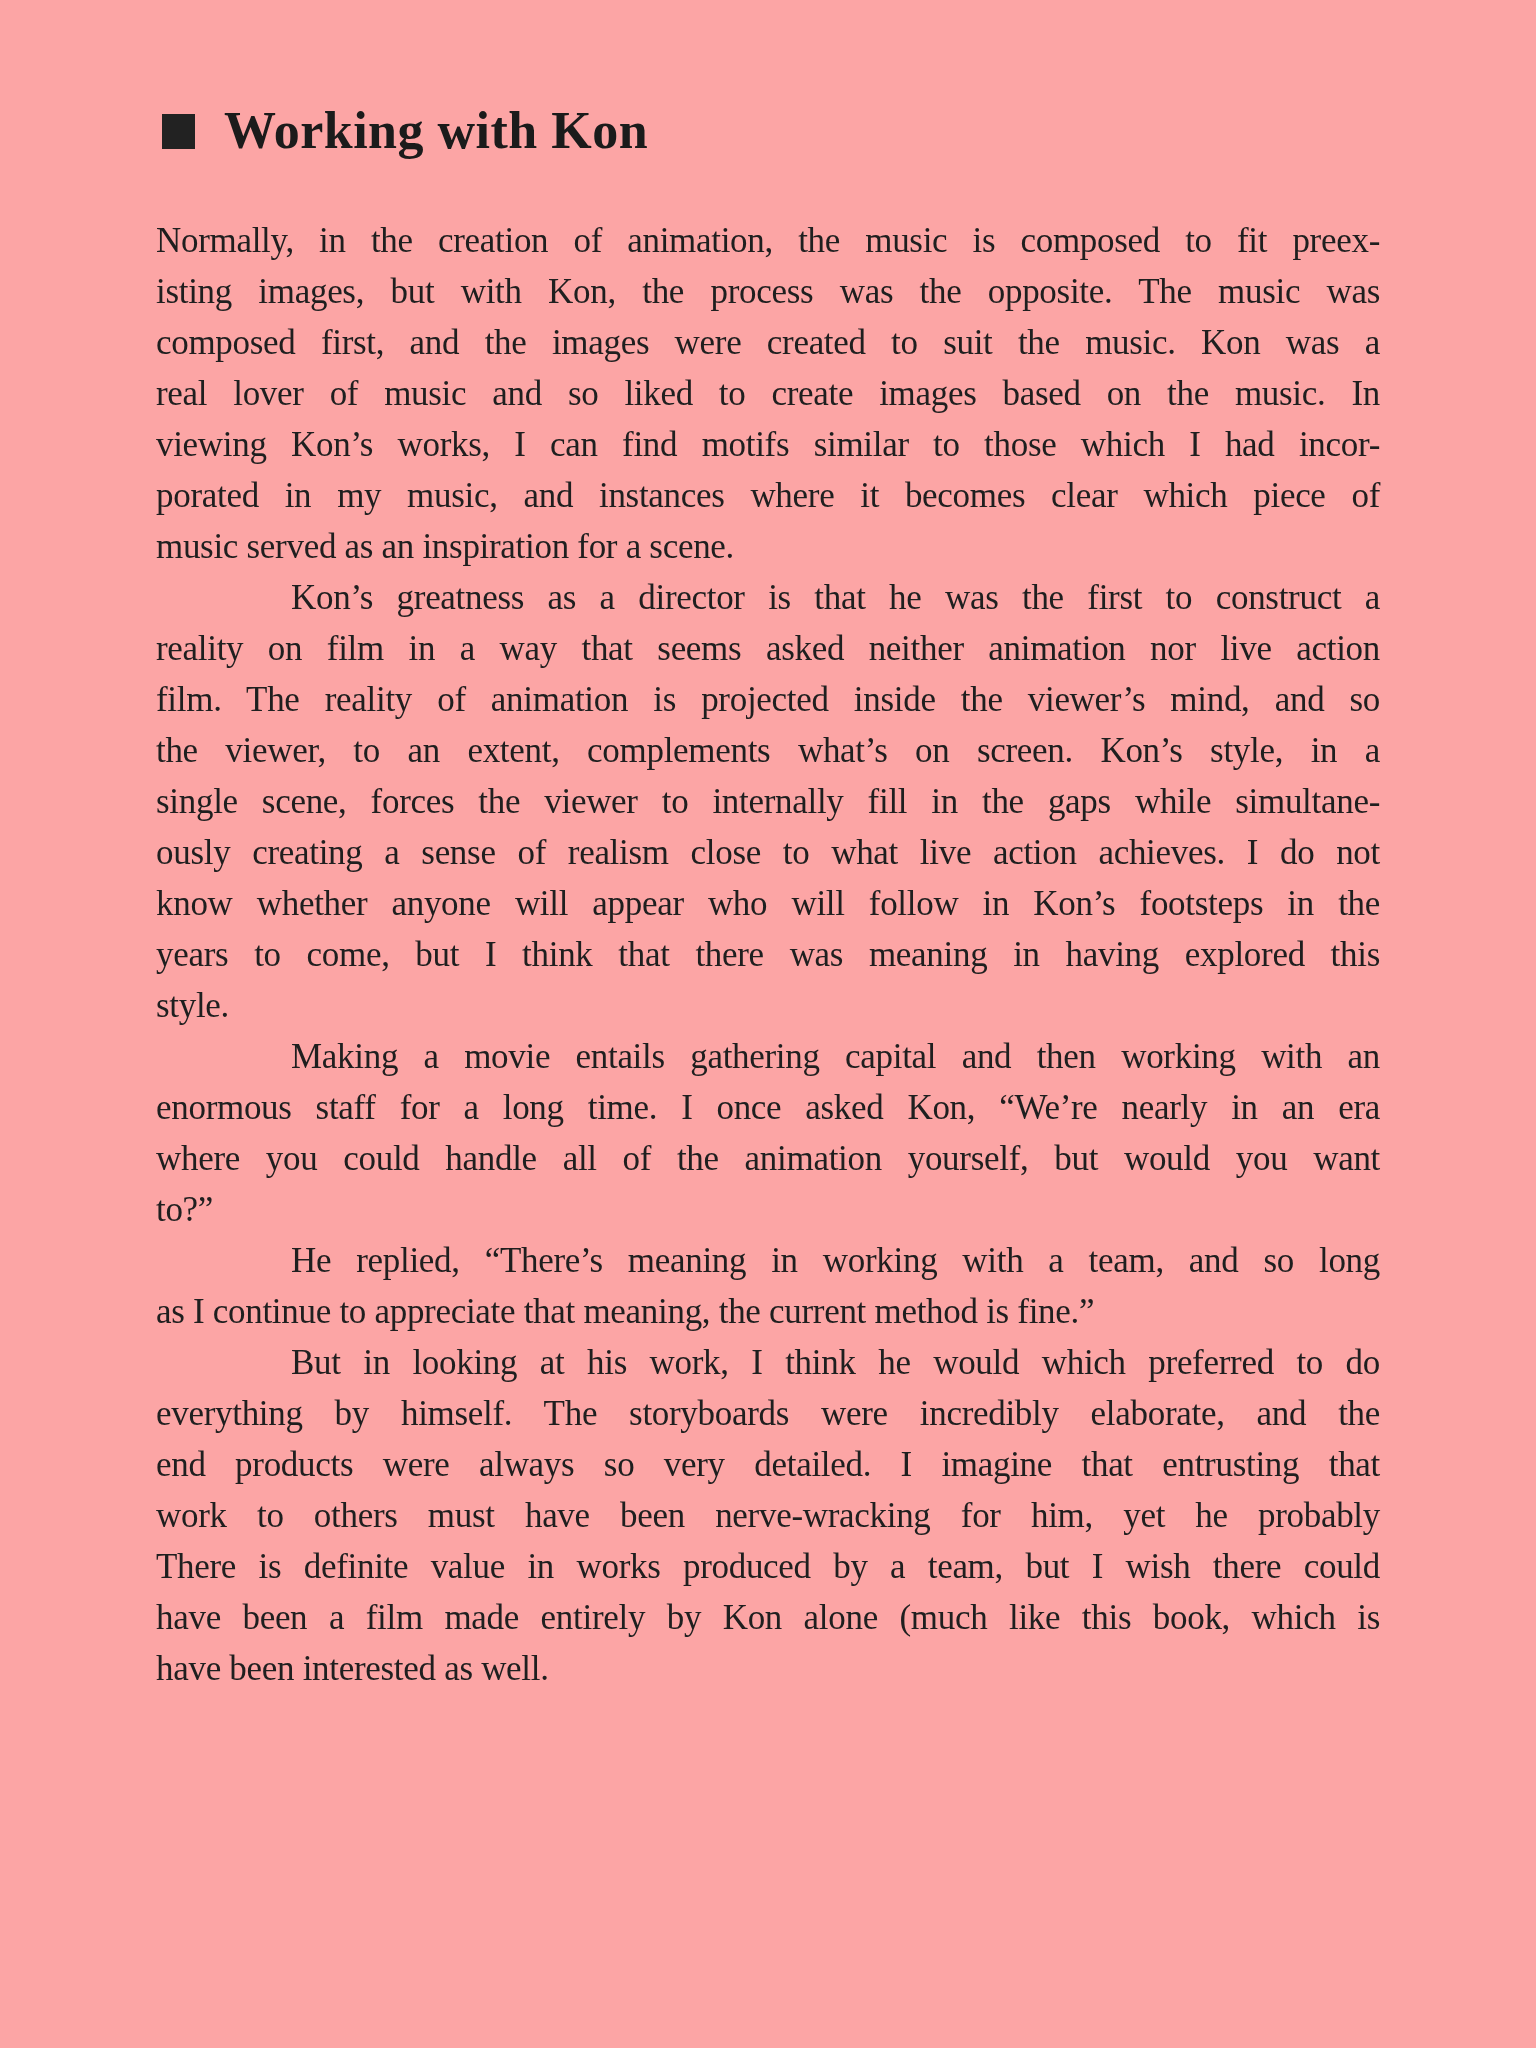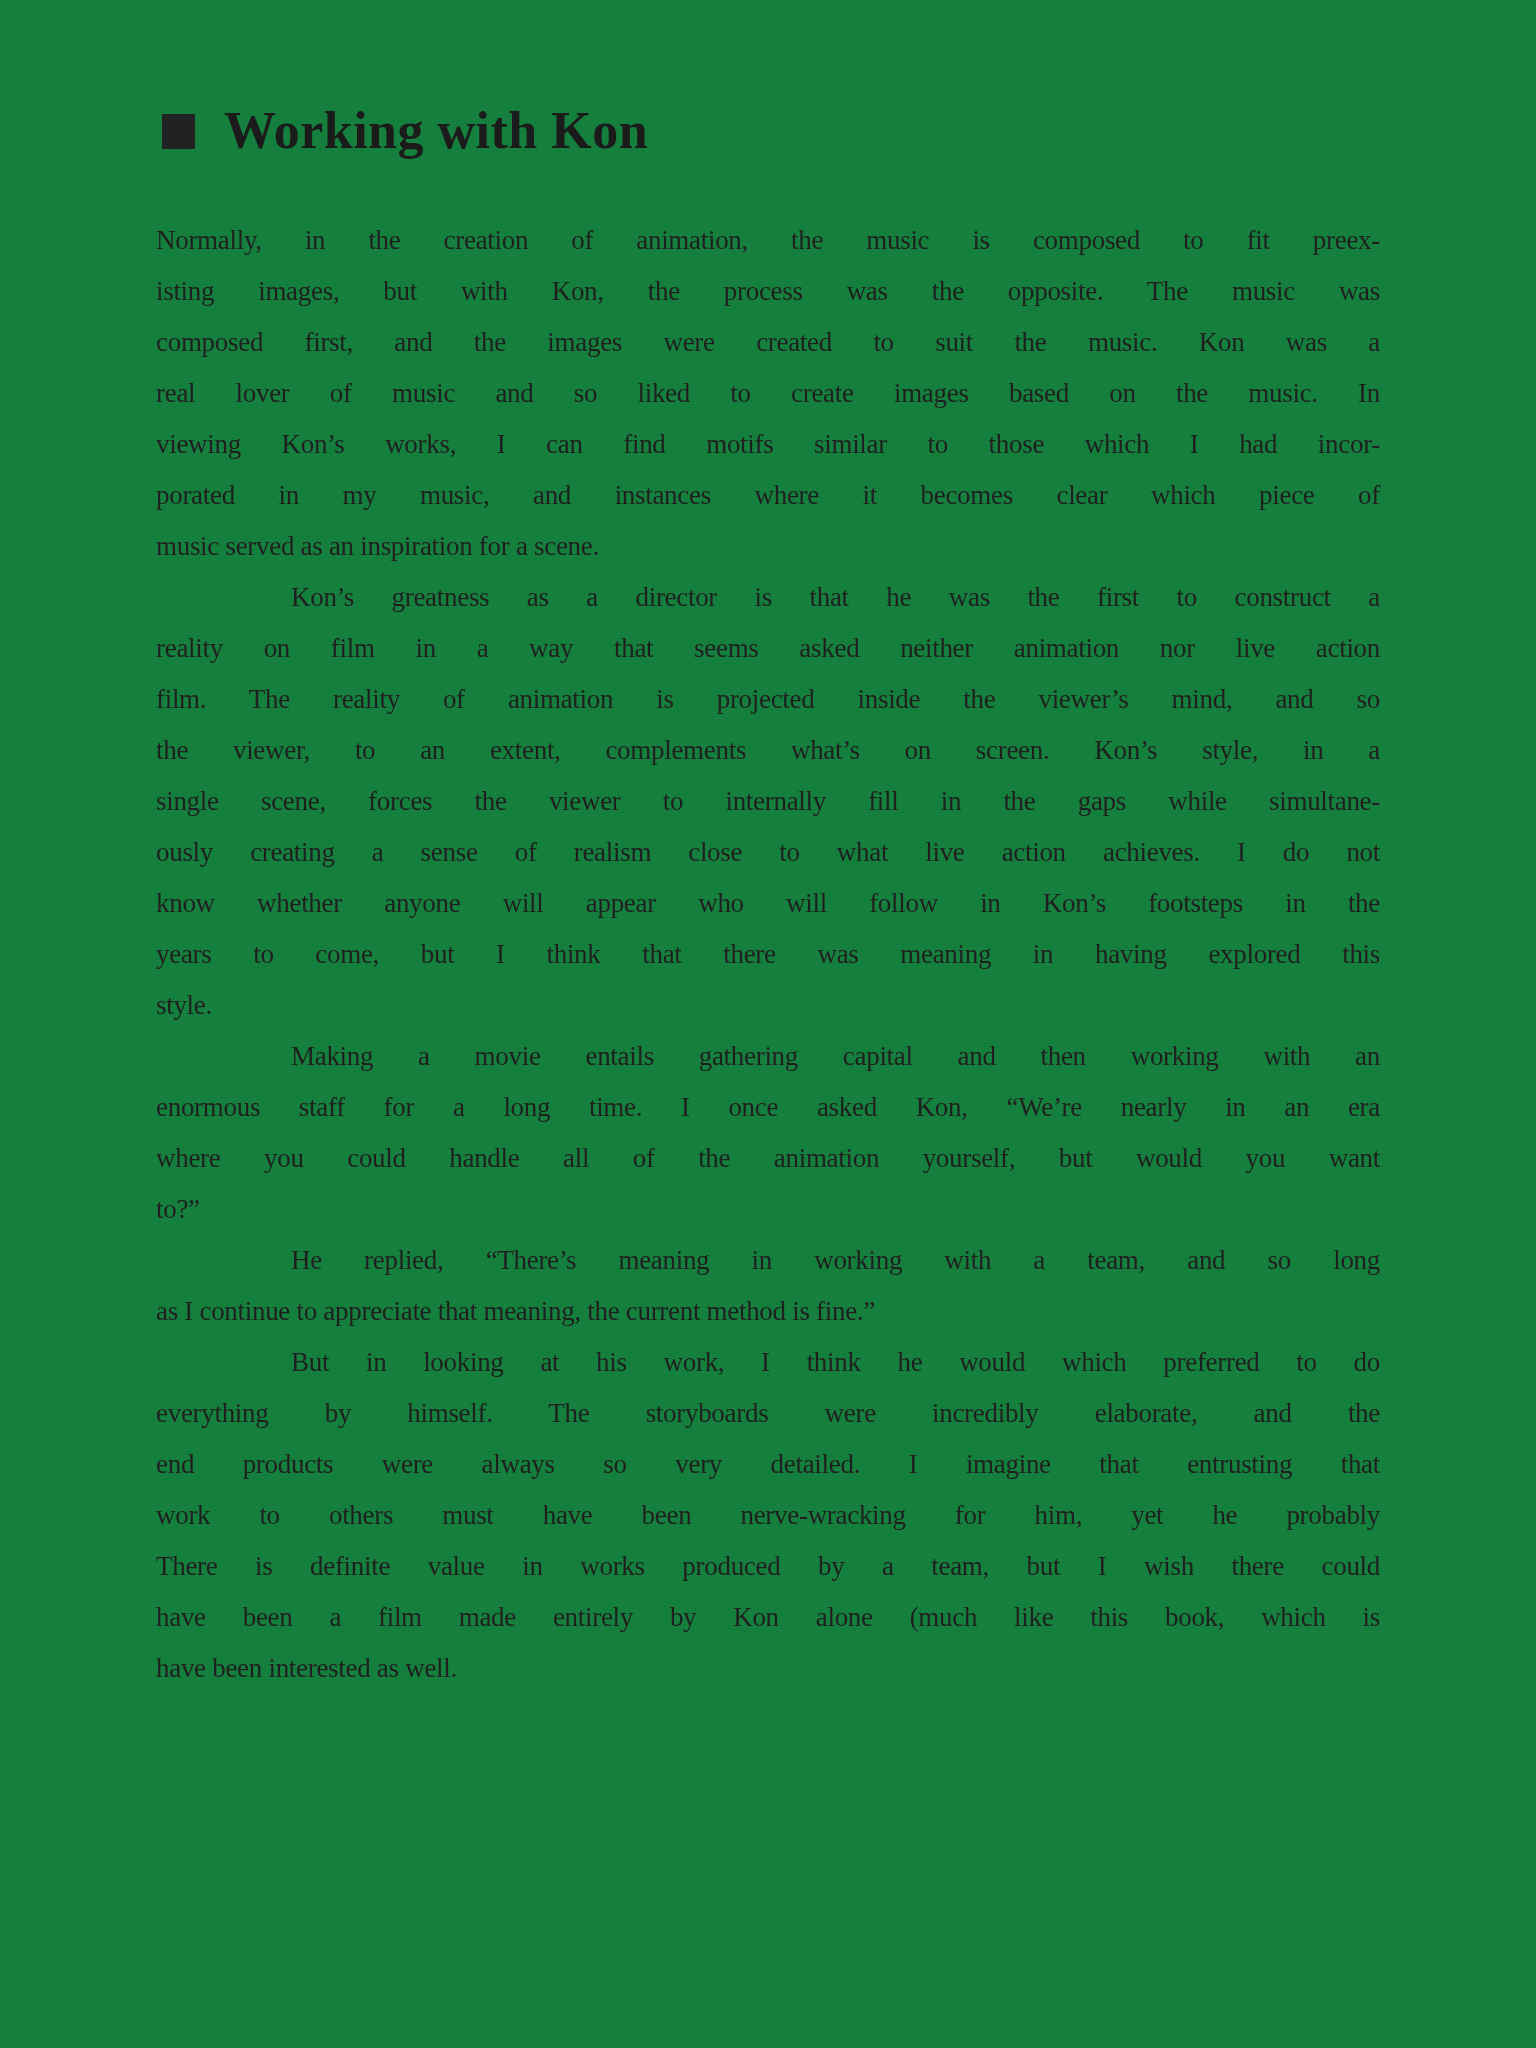--- a/index.html
+++ b/index.html
@@ -10,21 +10,21 @@
     width: 1536px;
     height: 2048px;
     background: #ffffff;
     position: relative;
     overflow: hidden;
     font-family: "Liberation Serif", "DejaVu Serif", serif;
   }
   .page {
     position: absolute;
     inset: 0;
-    background: #15803d;
+    background: #fca5a5;
   }
   .heading {
     position: absolute;
     left: 162px;
     top: 104px;
     font-size: 52px;
     line-height: 54px;
     font-weight: bold;
     color: #1b1b1b;
     letter-spacing: 0.5px;
@@ -36,21 +36,21 @@
     height: 35px;
     background: #222222;
     margin-right: 29px;
     vertical-align: -1px;
   }
   .article {
     position: absolute;
     left: 156px;
     top: 215px;
     width: 1224px;
-    font-size: 27px;
+    font-size: 35px;
     line-height: 51px;
     color: #1f1f1f;
     letter-spacing: -0.3px;
   }
   .line {
     height: 51px;
     text-align: justify;
     text-align-last: justify;
     white-space: normal;
   }

